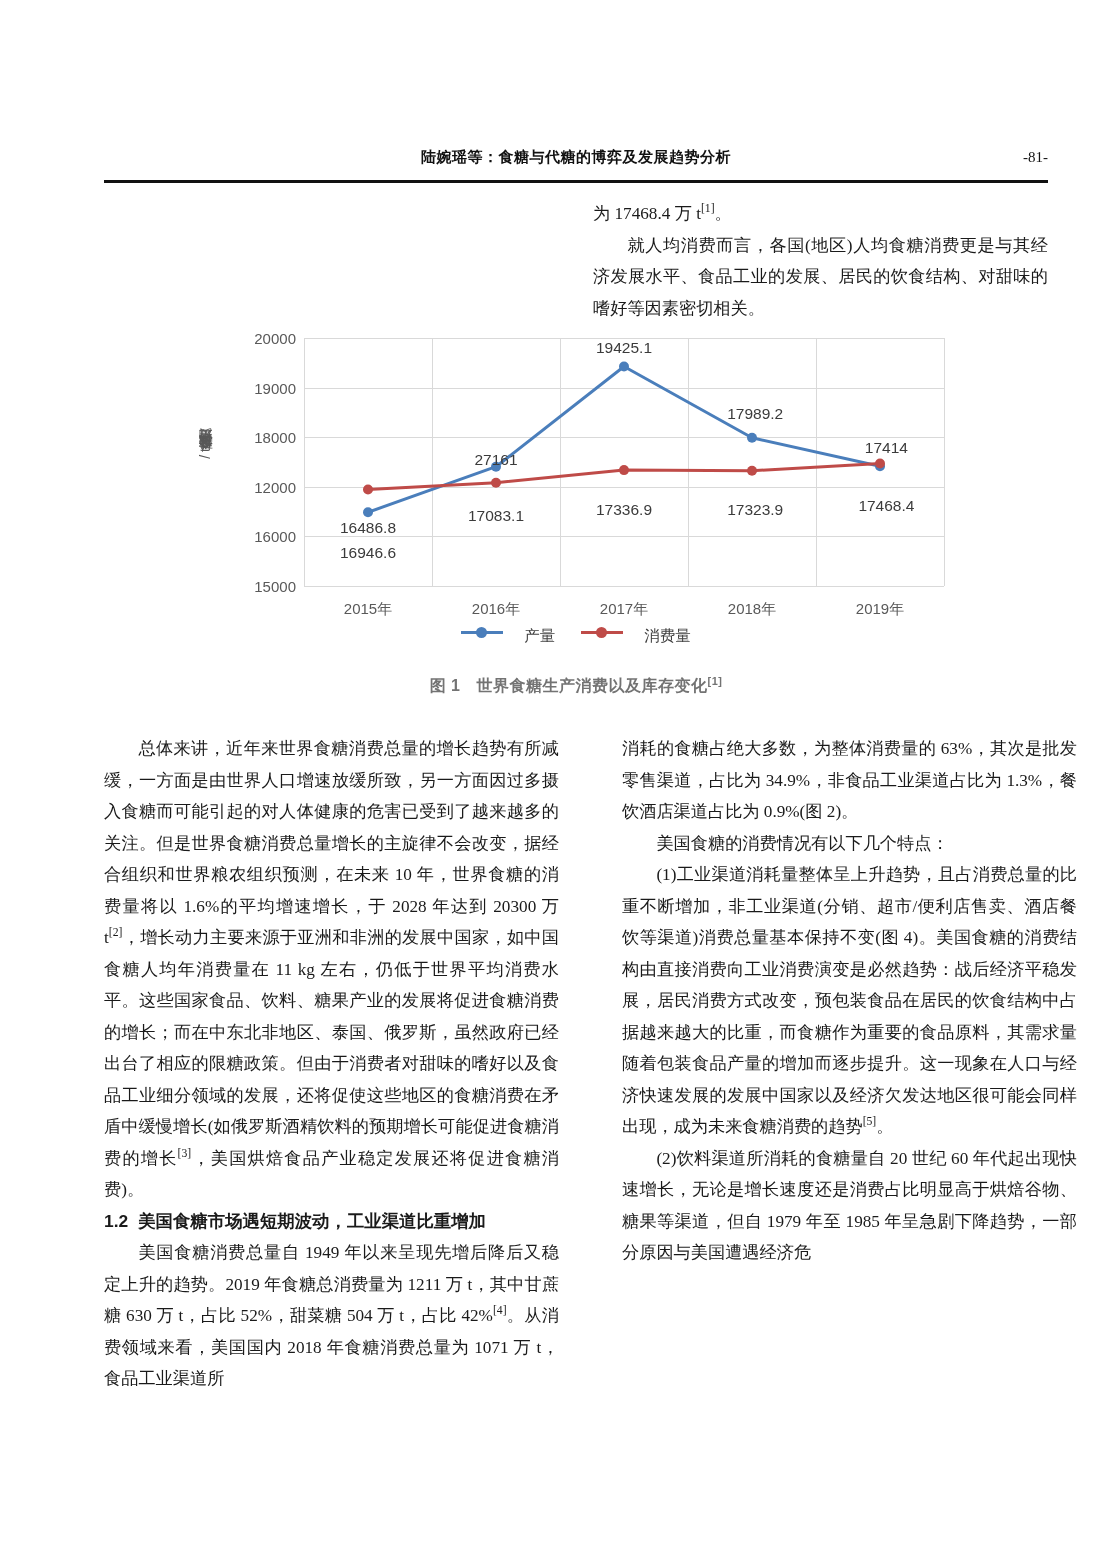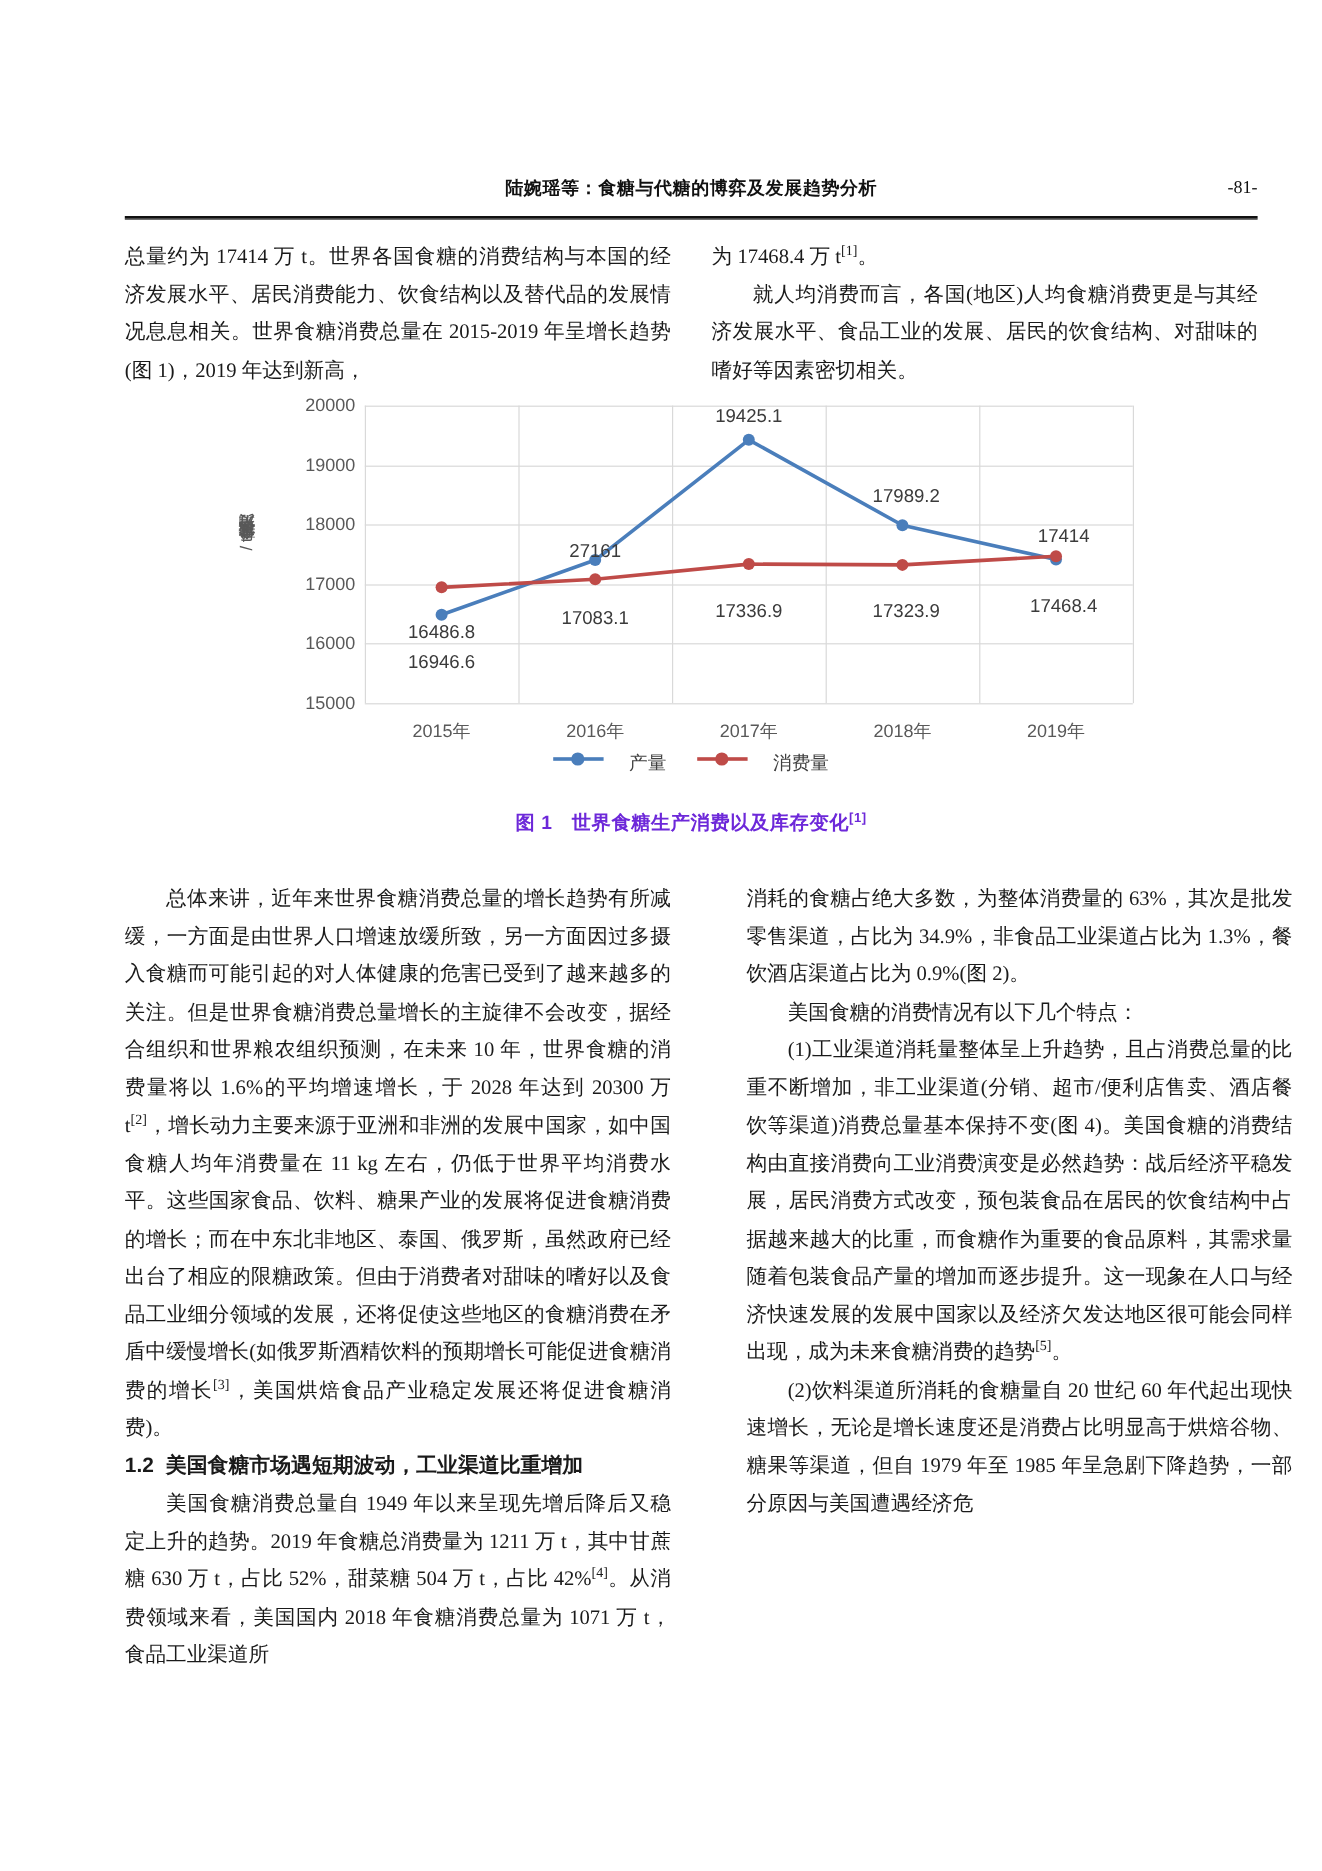--- a/index.html
+++ b/index.html
@@ -222,39 +222,36 @@
   }
   .fig-caption {
     position: absolute;
     left: 0;
     top: 346px;
     width: 944px;
     text-align: center;
     font-family: "Liberation Sans", "DejaVu Sans", sans-serif;
     font-weight: bold;
     font-size: 16px;
-    color: #6d28d9;
+    color: #737373;
     letter-spacing: 0.5px;
   }
   .fig-caption .gap { display: inline-block; width: 16px; }
 </style>
 </head>
 <body>
 
 <div class="page">
 
   <div class="header">
     <div class="header-title">陆婉瑶等：食糖与代糖的博弈及发展趋势分析</div>
     <div class="header-pageno">-81-</div>
   </div>
   <div class="header-rule"></div>
 
-  <div class="col col-left c1-left">
-    <p class="noindent">总量约为 17414 万 t。世界各国食糖的消费结构与本国的经济发展水平、居民消费能力、饮食结构以及替代品的发展情况息息相关。世界食糖消费总量在 2015-2019 年呈增长趋势(图 1)，2019 年达到新高，</p>
-  </div>
 
   <div class="col col-right c1-right">
     <p class="noindent"><span>为 17468.4 万 t</span><sup>[1]</sup><span>。</span></p>
     <p>就人均消费而言，各国(地区)人均食糖消费更是与其经济发展水平、食品工业的发展、居民的饮食结构、对甜味的嗜好等因素密切相关。</p>
   </div>
 
   <div class="figure">
     <div class="chart-wrap">
 
       <div class="y-axis-title">
@@ -265,21 +262,21 @@
 
         <div class="gridline" style="top:0px"></div>
         <div class="gridline" style="top:49.6px"></div>
         <div class="gridline" style="top:99.2px"></div>
         <div class="gridline" style="top:148.8px"></div>
         <div class="gridline" style="top:198.4px"></div>
         <div class="gridline" style="top:248px"></div>
 
         <div class="ytick" style="top:248px">15000</div>
         <div class="ytick" style="top:198.4px">16000</div>
-        <div class="ytick" style="top:148.8px">17000</div>
+        <div class="ytick" style="top:148.8px">12000</div>
         <div class="ytick" style="top:99.2px">18000</div>
         <div class="ytick" style="top:49.6px">19000</div>
         <div class="ytick" style="top:0px">20000</div>
 
         <div class="xdiv" style="left:0%"></div>
         <div class="xdiv" style="left:20%"></div>
         <div class="xdiv" style="left:40%"></div>
         <div class="xdiv" style="left:60%"></div>
         <div class="xdiv" style="left:80%"></div>
         <div class="xdiv" style="left:100%"></div>

